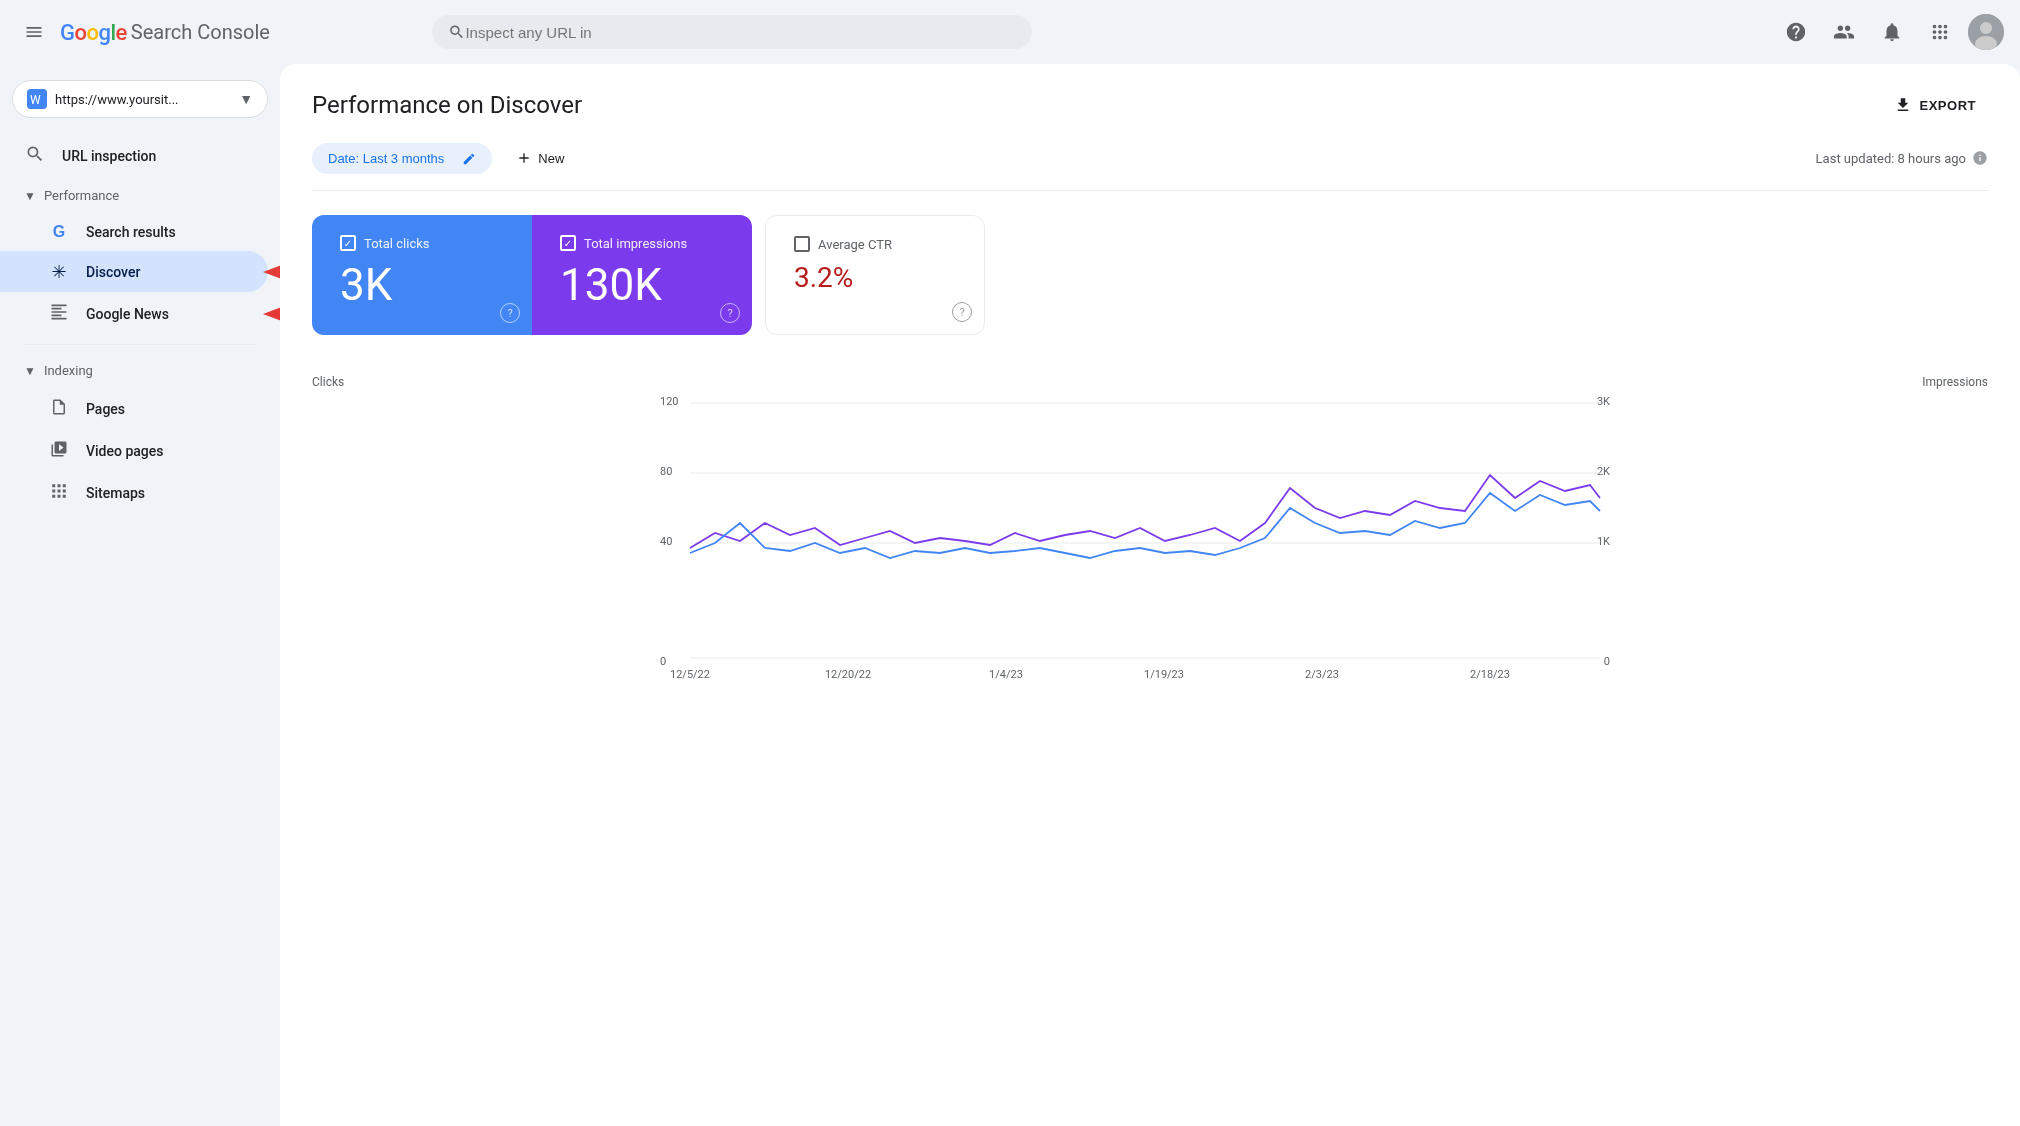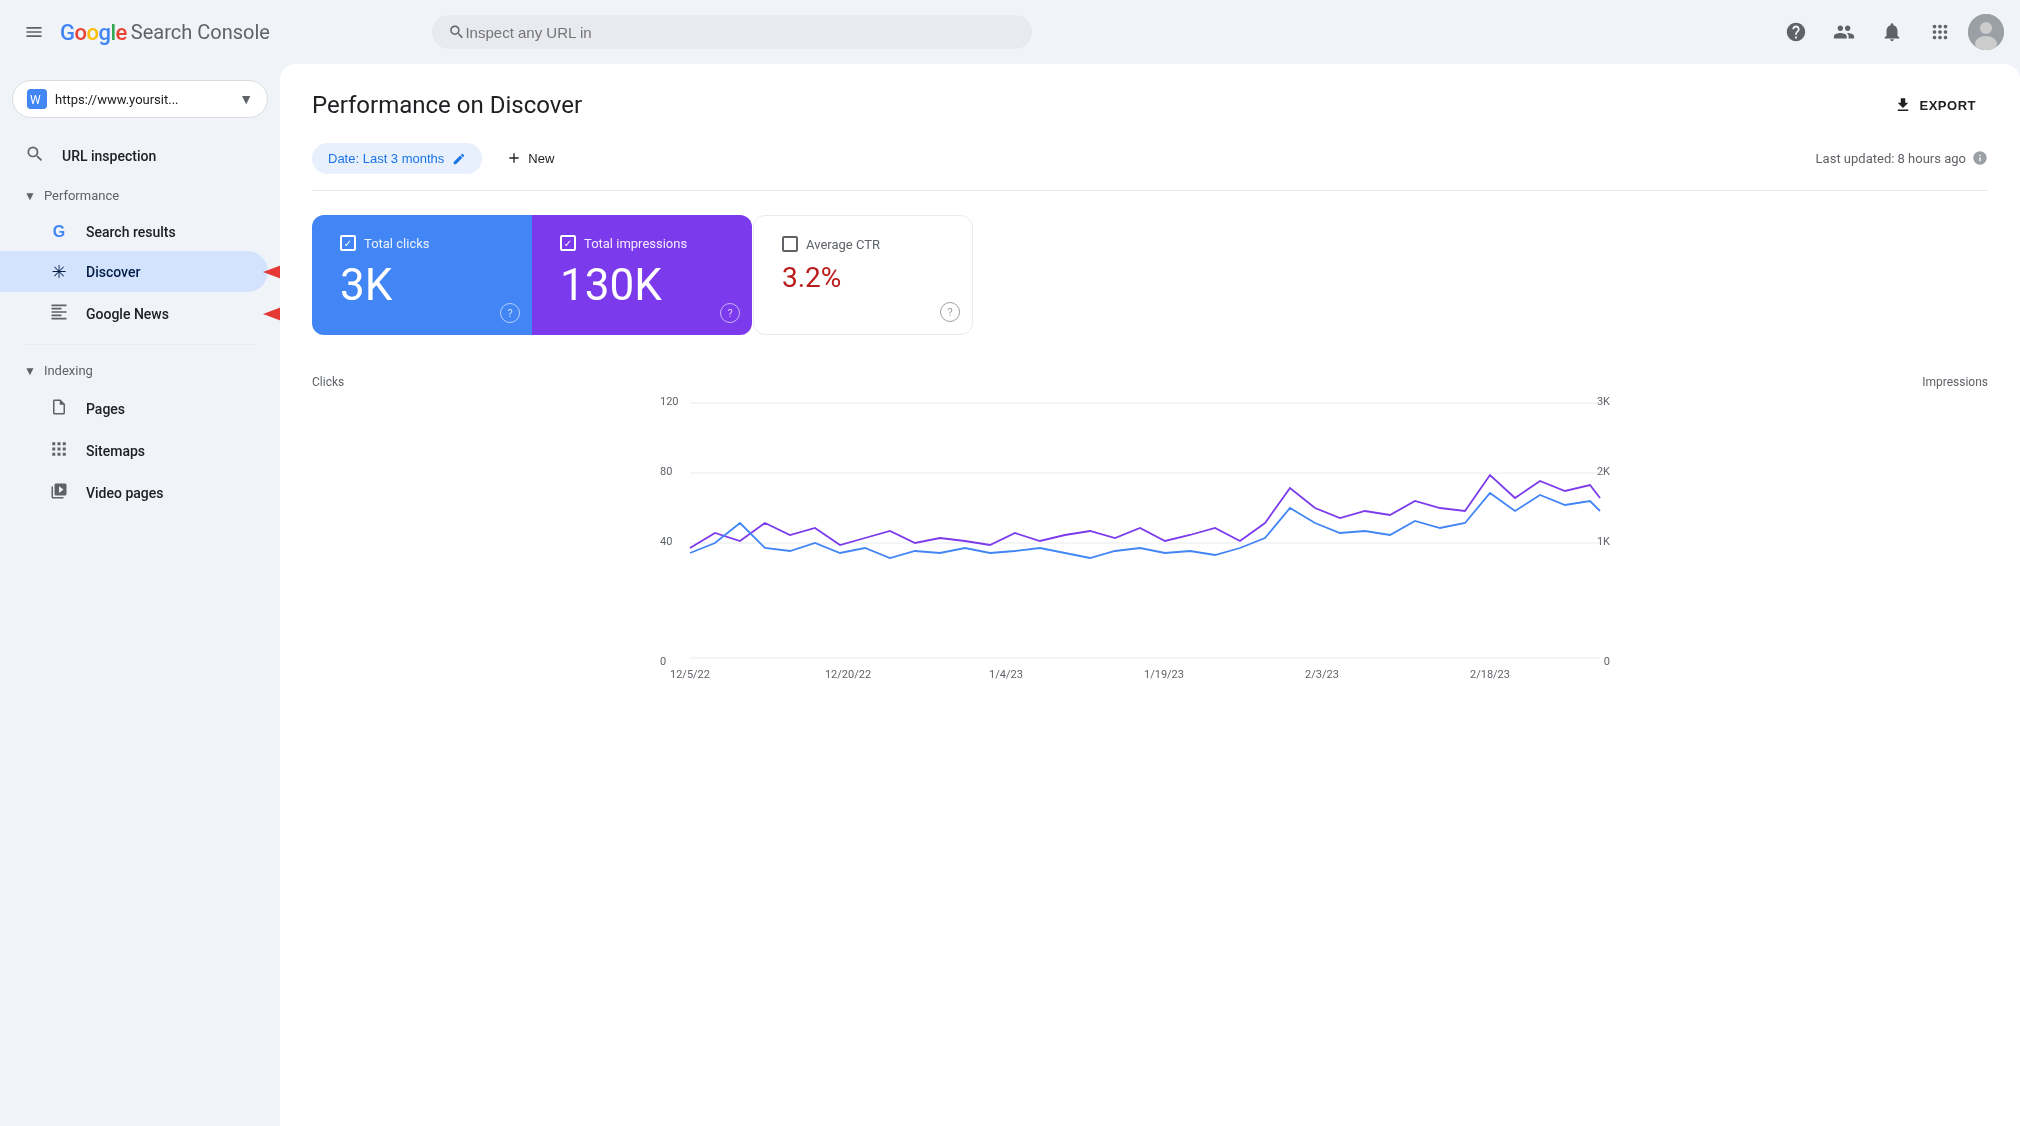--- a/index.html
+++ b/index.html
@@ -240,21 +240,21 @@
       display: flex;
       align-items: center;
       gap: 12px;
       margin-bottom: 24px;
       padding-bottom: 16px;
       border-bottom: 1px solid #e8eaed;
     }
     .date-filter-btn {
       display: flex;
       align-items: flex-end;
-      gap: 8px;
+      gap: 18px;
       background: #e8f0fe;
       border: none;
       border-radius: 24px;
       padding: 8px 16px;
       font-size: 13px;
       color: #1a73e8;
       cursor: pointer;
       font-weight: 500;
     }
     .new-btn {
@@ -294,21 +294,21 @@
       border-radius: 12px 0 0 12px;
     }
     .metric-card.purple {
       background: #7c3aed;
       border-radius: 0 12px 12px 0;
     }
     .metric-card.white {
       background: white;
       border: 1px solid #e8eaed;
       border-radius: 12px;
-      margin-left: 1px;
+      margin-left: 13px;
     }
     .metric-label {
       display: flex;
       align-items: center;
       gap: 8px;
       font-size: 13px;
       margin-bottom: 12px;
     }
     .metric-card.blue .metric-label,
     .metric-card.purple .metric-label {
@@ -498,33 +498,33 @@
         <svg width="18" height="18" viewBox="0 0 24 24" fill="#5f6368">
           <path d="M14 2H6c-1.1 0-2 .9-2 2v16c0 1.1.9 2 2 2h12c1.1 0 2-.9 2-2V8l-6-6zm4 18H6V4h7v5h5v11z"></path>
         </svg>
       </span>
       <span>Pages</span>
     </div>
 
     <div class="nav-sub-item">
       <span class="nav-icon">
         <svg width="18" height="18" viewBox="0 0 24 24" fill="#5f6368">
-          <path d="M3 3h4v4H3V3zm7 0h4v4h-4V3zm7 0h4v4h-4V3zM3 10h4v4H3v-4zm7 0h4v4h-4v-4zm7 0h4v4h-4v-4zM3 17h4v4H3v-4zm7 0h4v4h-4v-4zm7 0h4v4h-4v-4z"></path>
+          <path d="M4 6H2v14c0 1.1.9 2 2 2h14v-2H4V6zm16-4H8c-1.1 0-2 .9-2 2v12c0 1.1.9 2 2 2h12c1.1 0 2-.9 2-2V4c0-1.1-.9-2-2-2zm-8 12.5v-9l6 4.5-6 4.5z"></path>
         </svg>
       </span>
-      <span>Sitemaps</span>
+      <span>Video pages</span>
     </div>
 
     <div class="nav-sub-item">
       <span class="nav-icon">
         <svg width="18" height="18" viewBox="0 0 24 24" fill="#5f6368">
-          <path d="M4 6H2v14c0 1.1.9 2 2 2h14v-2H4V6zm16-4H8c-1.1 0-2 .9-2 2v12c0 1.1.9 2 2 2h12c1.1 0 2-.9 2-2V4c0-1.1-.9-2-2-2zm-8 12.5v-9l6 4.5-6 4.5z"></path>
+          <path d="M3 3h4v4H3V3zm7 0h4v4h-4V3zm7 0h4v4h-4V3zM3 10h4v4H3v-4zm7 0h4v4h-4v-4zm7 0h4v4h-4v-4zM3 17h4v4H3v-4zm7 0h4v4h-4v-4zm7 0h4v4h-4v-4z"></path>
         </svg>
       </span>
-      <span>Video pages</span>
+      <span>Sitemaps</span>
     </div>
   </nav>
 
   <main class="main">
 
     <div class="main-header">
       <h1 class="main-title">Performance on Discover</h1>
       <button class="export-btn">
         <svg width="18" height="18" viewBox="0 0 24 24" fill="#202124">
           <path d="M19 9h-4V3H9v6H5l7 7 7-7zM5 18v2h14v-2H5z"></path>

